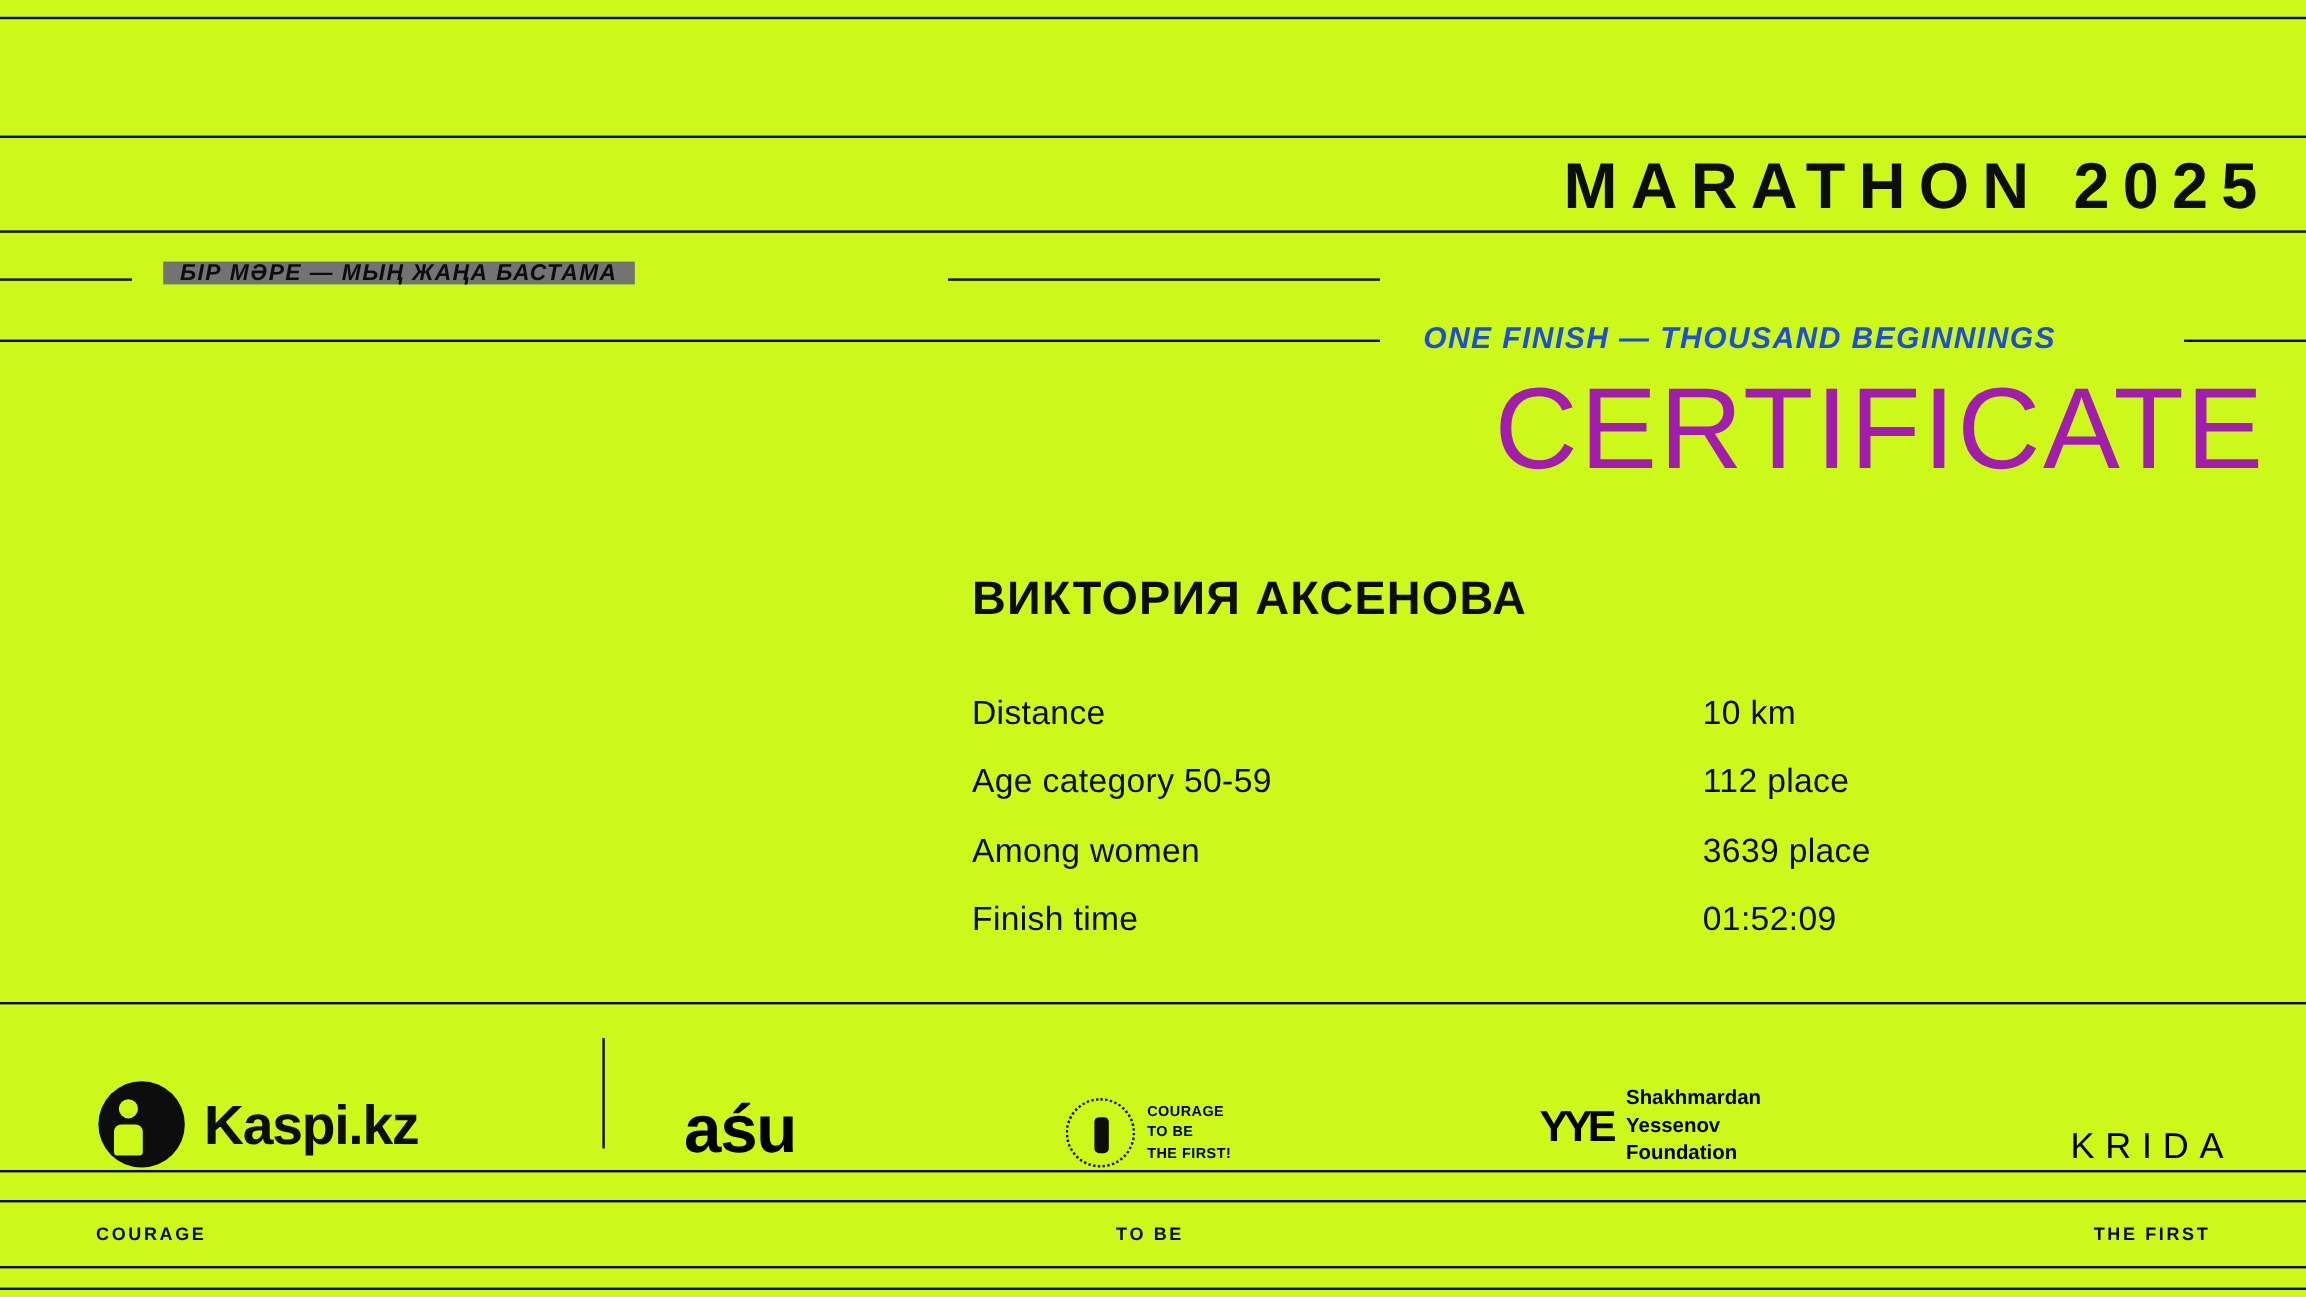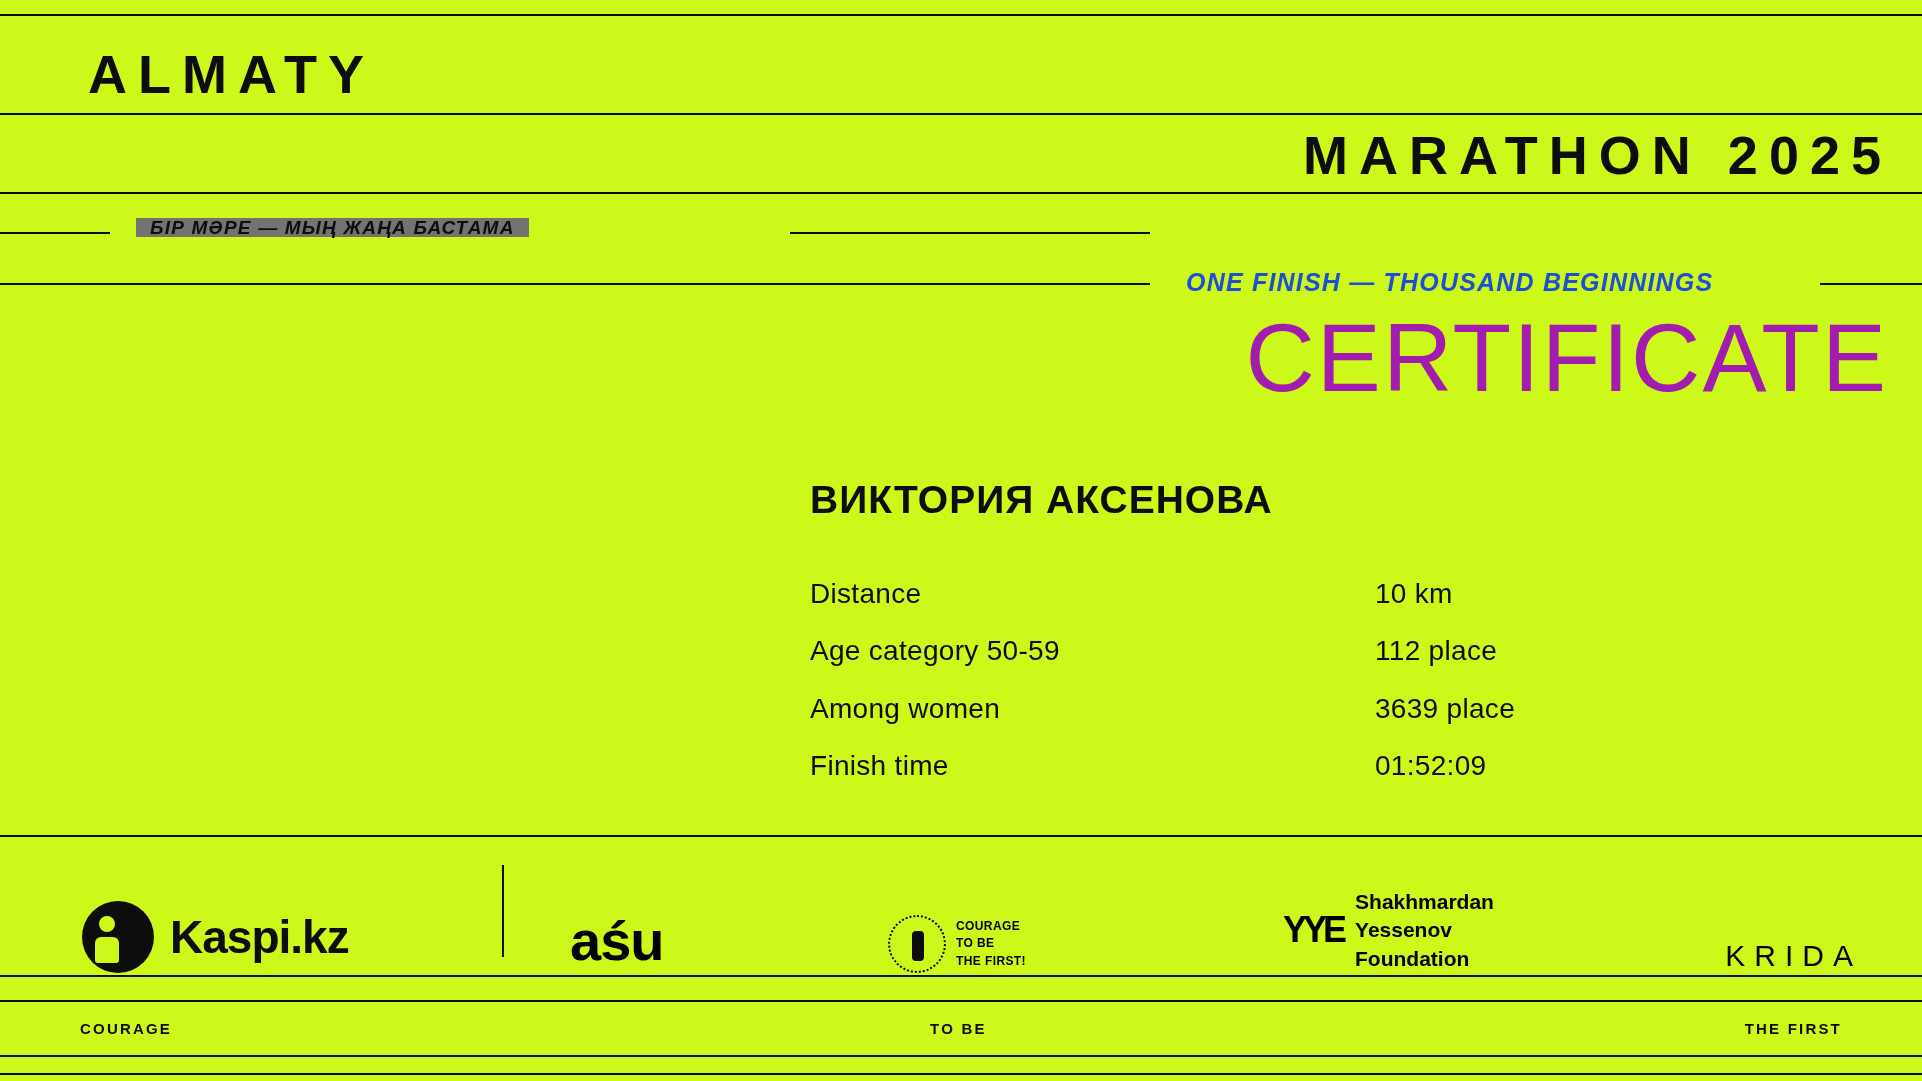--- a/index.html
+++ b/index.html
@@ -121,20 +121,21 @@
   .results {
     position: absolute;
     top: 572px;
     left: 810px;
     width: 800px;
   }
   .res-row {
     display: flex;
     align-items: flex-start;
     margin-bottom: 14px;
+    gap: 44px;
   }
   .res-label {
     width: 565px;
     font-size: 28px;
     color: #0d0d0d;
     letter-spacing: 0.3px;
     line-height: 1.55;
   }
   .res-value {
     font-size: 28px;
@@ -234,21 +235,21 @@
     align-items: center;
     margin-left: 48px;
   }
   .yes-mark {
     font-size: 36px;
     font-weight: 700;
     letter-spacing: -4px;
     margin-right: 12px;
   }
   .yes-text {
-    font-size: 21px;
+    font-size: 17px;
     font-weight: 700;
     line-height: 1.35;
   }
   .sp-krida {
     position: absolute;
     right: 60px;
     font-size: 30px;
     font-weight: 400;
     letter-spacing: 9px;
   }
@@ -275,21 +276,20 @@
 
   <div class="rule r1"></div>
   <div class="rule r2"></div>
   <div class="rule r3"></div>
 
   <div class="rule-part rp-left"></div>
   <div class="rule-part rp-mid"></div>
   <div class="rule-part rp-kzl"></div>
   <div class="rule-part rp-kzr"></div>
 
-  <div class="almaty">ALMATY</div>
   <div class="marathon">MARATHON 2025</div>
   <div class="slogan-kz">БІР МӘРЕ — МЫҢ ЖАҢА БАСТАМА</div>
   <div class="slogan-en">ONE FINISH — THOUSAND BEGINNINGS</div>
 
   <div class="title">CERTIFICATE</div>
 
   <div class="athlete">ВИКТОРИЯ АКСЕНОВА</div>
 
   <div class="results">
     <div class="res-row">

